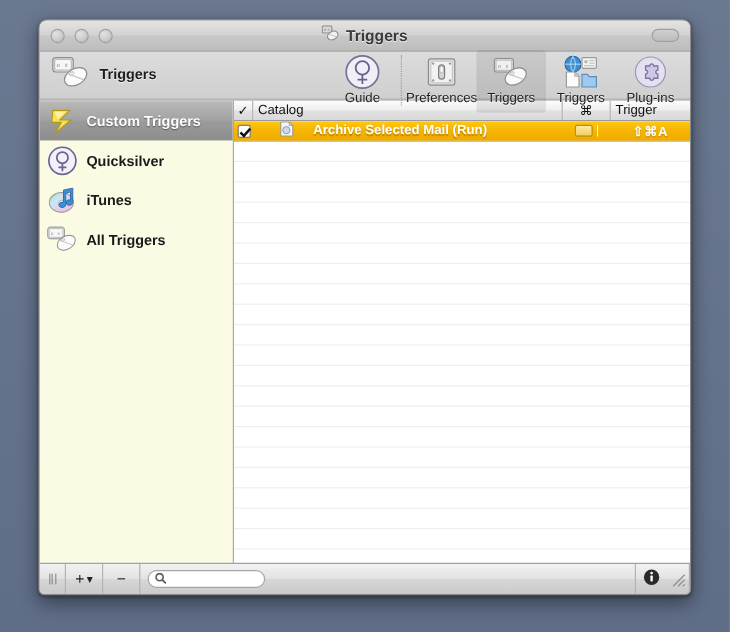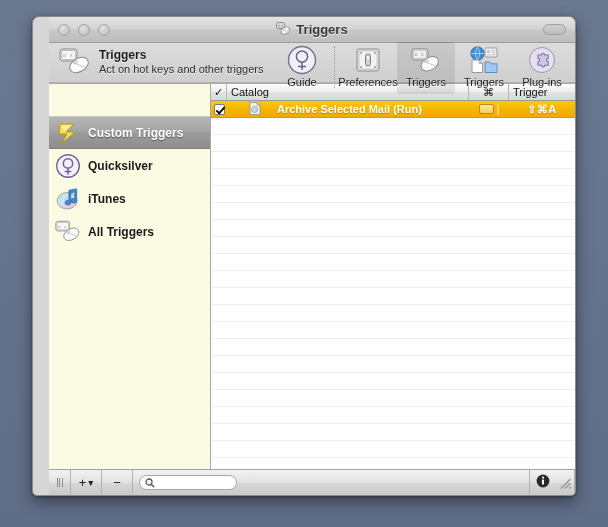--- a/index.html
+++ b/index.html
@@ -29,21 +29,20 @@
     width: 544px;
     height: 480px;
     border-radius: 7px 7px 5px 5px;
     background: #d6d6d6;
     box-shadow: 0 6px 16px rgba(0,0,0,0.42), 0 1px 3px rgba(0,0,0,0.35);
     overflow: hidden;
     border: 1px solid #8a8a8a;
     box-sizing: border-box;
     display: flex;
     flex-direction: column;
-    padding-left: 16px;
   }
 
   
   #titlebar {
     position: relative;
     height: 25px;
     flex: 0 0 25px;
     background: linear-gradient(180deg, #e4e4e4 0%, #d3d3d3 48%, #c8c8c8 52%, #bdbdbd 100%);
     border-bottom: 1px solid #9c9c9c;
     display: flex;
@@ -158,21 +157,20 @@
     display: flex;
     align-items: center;
     padding-left: 6px;
     box-sizing: border-box;
     gap: 7px;
   }
   .side-item.sel {
     background: linear-gradient(180deg, #b7b7b7 0%, #a3a3a3 48%, #9b9b9b 52%, #8e8e8e 100%);
     border-top: 1px solid #c6c6c6;
     border-bottom: 1px solid #7e7e7e;
-    margin-top: 32px;
   }
   .side-label {
     font-size: 12px; color: #1a1a1a; font-weight: bold;
   }
   .side-item.sel .side-label {
     color: #ffffff; font-weight: bold;
     text-shadow: 0 1px 1px rgba(0,0,0,0.45);
   }
   .side-icon { width: 26px; height: 26px; flex: 0 0 26px; }
 
@@ -338,21 +336,20 @@
           <rect x="2.5" y="3.5" width="14" height="9" rx="1.6" fill="#f7f7f7" stroke="#bdbdbd"></rect>
           <text x="4" y="10" font-size="5" fill="#909090" font-family="Liberation Sans">o</text>
           <text x="11" y="10" font-size="5" fill="#909090" font-family="Liberation Sans">x</text>
           <ellipse cx="20" cy="18" rx="10" ry="6.7" transform="rotate(-30 20 18)" fill="#fbfbfb" stroke="#8c8c8c"></ellipse>
           <line x1="13" y1="15.3" x2="26.5" y2="20.4" stroke="#c3c3c3" stroke-width="1"></line>
           <ellipse cx="16.6" cy="15.2" rx="2.1" ry="1.3" transform="rotate(-30 16.6 15.2)" fill="#e9e9e9" stroke="#b0b0b0" stroke-width="0.6"></ellipse>
         </svg>
       </span>
       <div id="banner-text">
         <div id="banner-title">Triggers</div>
-        <div id="banner-sub">Act on hot keys and other triggers</div>
       </div>
     </div>
 
     <div id="toolbar">
 
       <div class="tb-item">
         <span class="tb-icon">
           <svg width="30" height="30" viewBox="0 0 30 30">
             <circle cx="15" cy="15" r="13.5" fill="#efeff6" stroke="#7a6d96" stroke-width="1.4"></circle>
             <circle cx="15" cy="11.6" r="5.6" fill="none" stroke="#6e6090" stroke-width="1.5"></circle>

